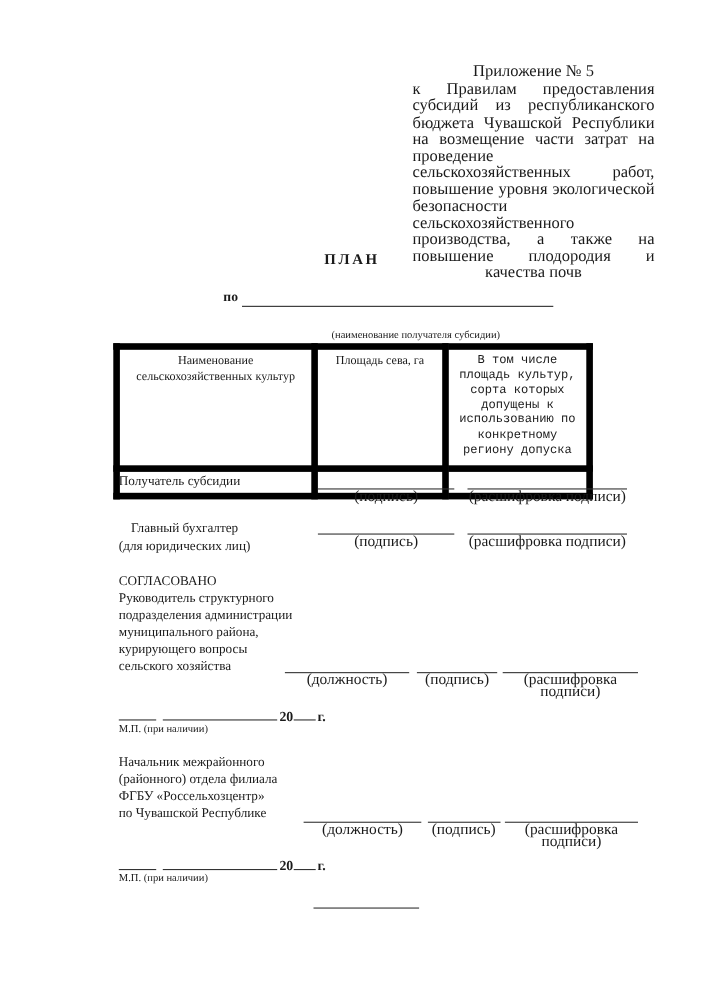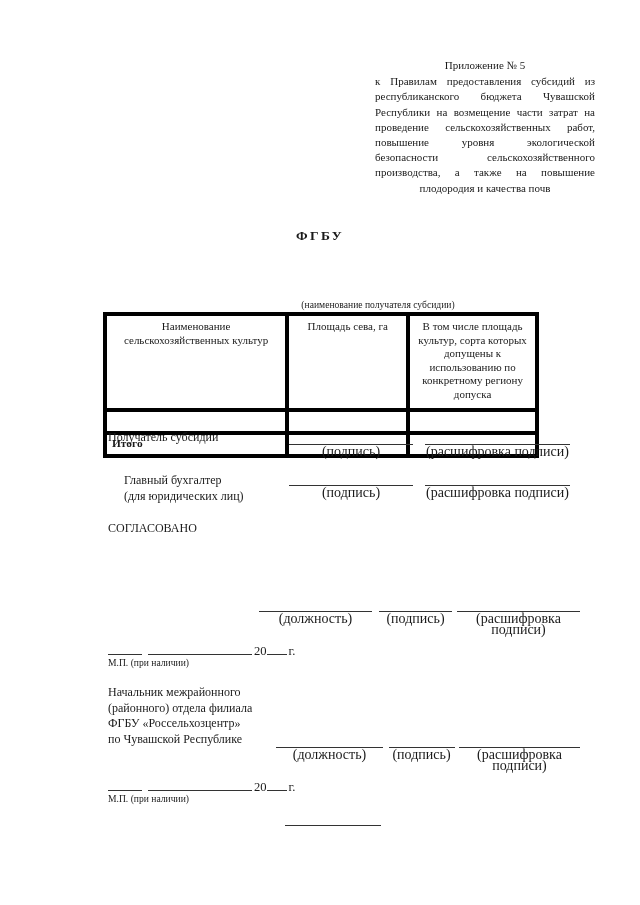--- a/index.html
+++ b/index.html
@@ -20,21 +20,21 @@
     overflow: hidden;
     box-sizing: border-box;
   }
 
   
   .appendix-block {
     position: absolute;
     left: 375px;
     top: 58px;
     width: 220px;
-    font-size: 11px;
+    font-size: 15px;
     line-height: 15.2px;
   }
   .appendix-title {
     text-align: center;
     margin-bottom: 1px;
     white-space: nowrap;
   }
   .appendix-body {
     text-align: justify;
     text-align-last: center;
@@ -96,42 +96,42 @@
   
   table.plan-table {
     position: absolute;
     left: 103px;
     top: 312px;
     width: 436px;
     border-collapse: collapse;
     font-size: 11px;
   }
   table.plan-table td {
-    border: 4px solid #000000;
+    border: 6px solid #000000;
     padding: 0;
     vertical-align: top;
   }
   table.plan-table .th-cell {
     text-align: center;
     padding: 4px 4px 6px 4px;
     line-height: 13.6px;
   }
   .col-1 { width: 185px; }
   .col-2 { width: 124px; }
-  .col-3 { width: 127px; }
+  .col-3 { width: 127px; font-family: Liberation Mono, monospace; }
   .row-blank td { height: 19px; }
   .row-total td { height: 19px; }
   .total-label {
     font-weight: bold;
     font-size: 11.4px;
     padding: 2px 0 0 5px;
   }
 
   
-  .sig-block { position: absolute; }
+  .sig-block { position: absolute; text-align: center; }
   .sig-name {
     font-size: 12px;
     line-height: 15.5px;
     white-space: pre-line;
   }
   .sig-line {
     position: absolute;
     border-bottom: 1px solid #333333;
   }
   .sig-cap {
@@ -159,20 +159,21 @@
   .date-blank-long {
     display: inline-block;
     width: 104px;
     border-bottom: 1px solid #333;
     height: 12px;
     margin-left: 6px;
   }
   .date-year {
     font-size: 12.6px;
     margin-left: 2px;
+    font-weight: bold;
   }
   .date-year-blank {
     display: inline-block;
     width: 20px;
     border-bottom: 1px solid #333;
     height: 11px;
   }
   .mp-note {
     position: absolute;
     font-size: 9.6px;
@@ -189,64 +190,66 @@
 </head>
 <body>
 
 <div id="page">
 
   <div class="appendix-block">
     <div class="appendix-title">Приложение № 5</div>
     <div class="appendix-body">к Правилам предоставления субсидий из республиканского бюджета Чувашской Республики на возмещение части затрат на проведение сельскохозяйственных работ, повышение уровня экологической безопасности сельскохозяйственного производства, а также на повышение плодородия и качества почв</div>
   </div>
 
-  <div class="doc-title">ФГБУ</div>
-
+  <div class="doc-title">ПЛАН</div>
+
+  <div class="po-row">
+    <span class="po-label">по</span>
+    <span class="po-fill"></span>
+  </div>
   <div class="po-caption">(наименование получателя субсидии)</div>
 
   <table class="plan-table">
     <tbody>
       <tr>
         <td class="col-1 th-cell">Наименование сельскохозяйственных культур</td>
         <td class="col-2 th-cell">Площадь сева, га</td>
         <td class="col-3 th-cell">В том числе площадь культур, сорта которых допущены к использованию по конкретному региону допуска</td>
       </tr>
       <tr class="row-blank">
         <td class="col-1"></td>
         <td class="col-2"></td>
         <td class="col-3"></td>
       </tr>
-      <tr class="row-total">
-        <td class="col-1">
-          <div class="total-label">Итого</div>
-        </td>
-        <td class="col-2"></td>
-        <td class="col-3"></td>
-      </tr>
     </tbody>
   </table>
 
   <div class="sig-block" style="left:108px; top:430px;">
     <div class="sig-name">Получатель субсидии</div>
   </div>
   <div class="sig-line" style="left:289px; top:444px; width:124px;"></div>
   <div class="sig-cap" style="left:289px; top:446px; width:124px;">(подпись)</div>
   <div class="sig-line" style="left:425px; top:444px; width:145px;"></div>
   <div class="sig-cap" style="left:425px; top:446px; width:145px;">(расшифровка подписи)</div>
 
-  <div class="sig-block" style="left:124px; top:473px;font-family:Liberation Serif, serif;">
+  <div class="sig-block" style="left:108px; top:473px;font-family:Liberation Serif, serif;">
     <div class="sig-name">Главный бухгалтер
 (для юридических лиц)</div>
   </div>
   <div class="sig-line" style="left:289px; top:485px; width:124px;"></div>
   <div class="sig-cap" style="left:289px; top:487px; width:124px;">(подпись)</div>
   <div class="sig-line" style="left:425px; top:485px; width:145px;"></div>
   <div class="sig-cap" style="left:425px; top:487px; width:145px;">(расшифровка подписи)</div>
 
   <div class="plain-text" style="left:108px; top:521px;">СОГЛАСОВАНО</div>
+  <div class="plain-text" style="left:108px; top:536px;">Руководитель структурного
+подразделения администрации
+муниципального района,
+курирующего вопросы
+сельского хозяйства</div>
 
   <div class="sig-line" style="left:259px; top:611px; width:113px;"></div>
   <div class="sig-cap" style="left:259px; top:613px; width:113px;">(должность)</div>
   <div class="sig-line" style="left:379px; top:611px; width:73px;"></div>
   <div class="sig-cap" style="left:379px; top:613px; width:73px;">(подпись)</div>
   <div class="sig-line" style="left:457px; top:611px; width:123px;"></div>
   <div class="sig-cap" style="left:457px; top:613px; width:123px;">(расшифровка подписи)</div>
 
   <div class="date-row" style="left:108px; top:642px;">
     <span class="date-blank-short"></span><span class="date-blank-long"></span><span class="date-year">20</span><span class="date-year-blank"></span><span class="date-year">г.</span>

